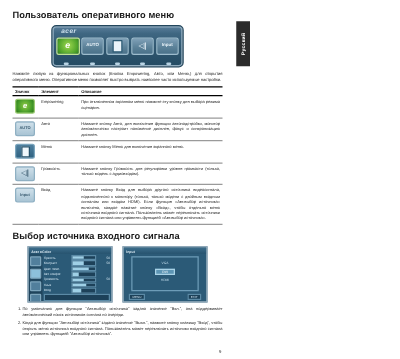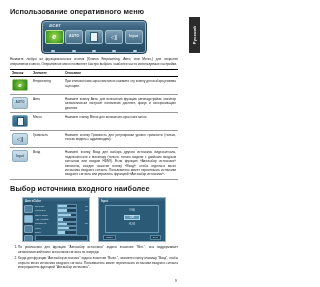--- a/index.html
+++ b/index.html
@@ -131,21 +131,21 @@
     display:flex;align-items:center;justify-content:center;
   }
   .sidetab span{writing-mode:vertical-rl;transform:rotate(180deg);letter-spacing:.3px;}
   .pageno{position:absolute;right:23px;bottom:4px;font-size:3.4px;color:#222;}
 </style>
 </head>
 <body>
 
 <div class="page">
 
-  <div class="h1">Использование оперативного меню</div>
+  <div class="h1">Пользователь оперативного меню</div>
 
   <div class="bezel-wrap">
     <div class="bezel">
       <div class="logo">acer</div>
       <div class="btnrow">
         <div class="obtn e">
           <span class="glyph-e">e</span>
         </div>
         <div class="obtn">
           <span>AUTO</span>
@@ -235,21 +235,21 @@
           <div class="tic inp">
             <span>Input</span>
           </div>
         </td>
         <td class="name">Вход</td>
         <td>Нажмите кнопку Вход для выбора другого источника видеосигнала, подключенного к монитору (только, только модели с двойным входным сигналом или входом HDMI). Если функция «Авт.выбор источника» включена, каждое нажатие кнопку «Вход», чтобы отдельно меню источника входного сигнала. Пользователь может переключать источники входного сигнала или управлять функцией «Авт.выбор источника».</td>
       </tr>
     </tbody>
   </table>
 
-  <div class="h1 second">Выбор источника входного наиболее</div>
+  <div class="h1 second">Выбор источника входного сигнала</div>
 
   <div class="shots">
 
     <div class="shot">
       <div class="titlebar"></div>
       <div class="title">Acer eColor</div>
       <div class="sidebar">
         <i></i>
         <i class="sel"></i>
         <i></i>

